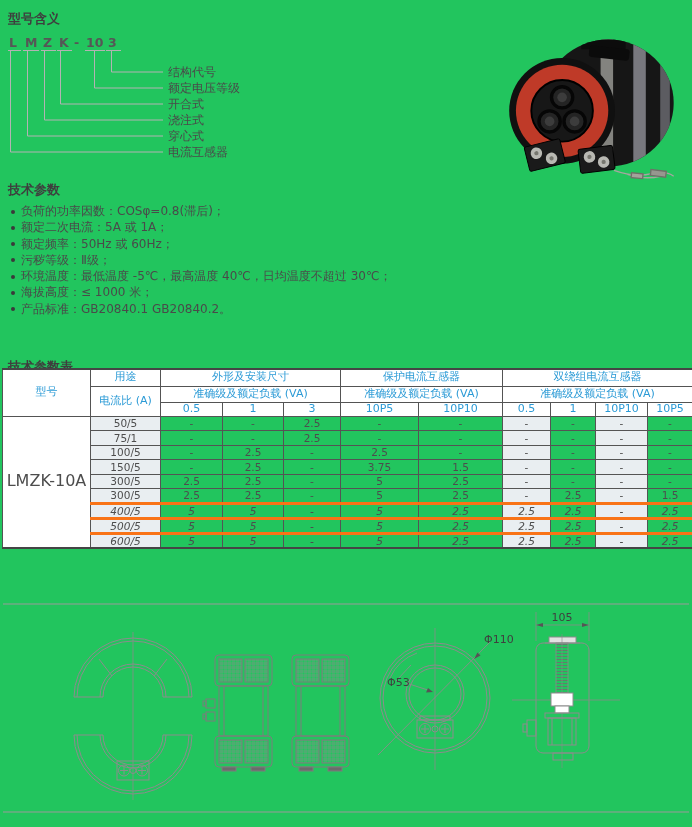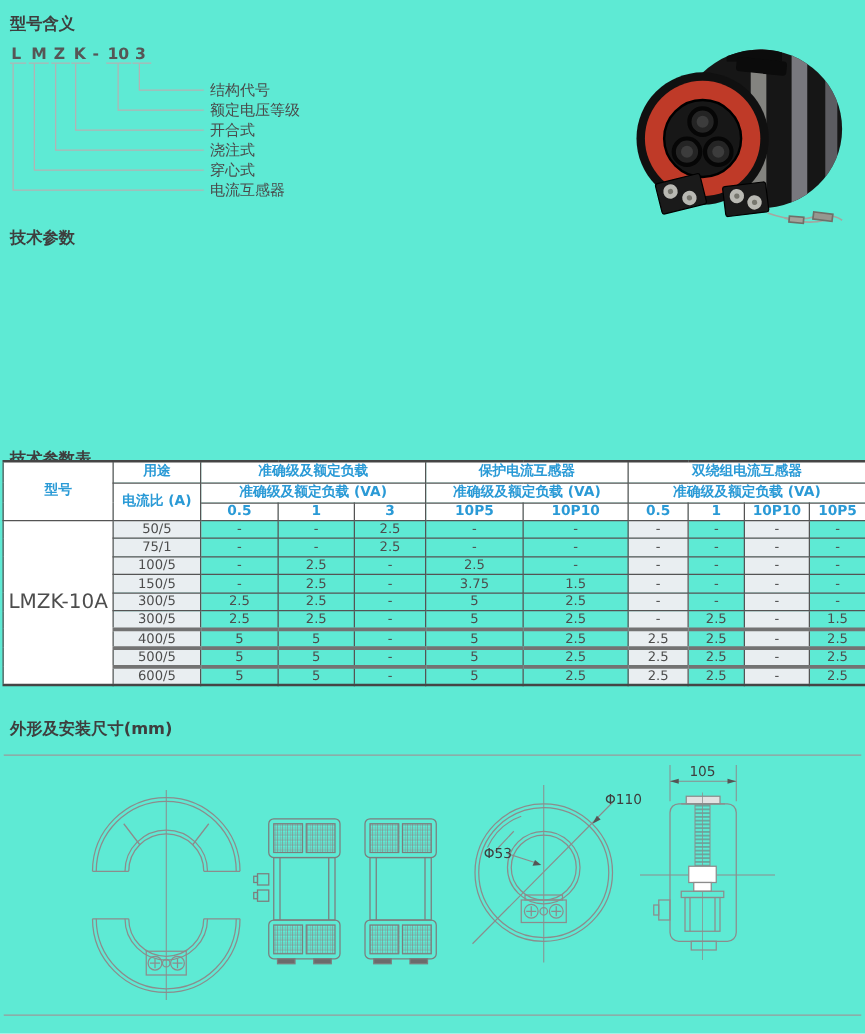--- a/index.html
+++ b/index.html
@@ -1,61 +1,60 @@
 <!DOCTYPE html>
 <html><head>
 <meta charset="utf-8">
 <style>
   * { box-sizing: border-box; margin: 0; padding: 0; }
   html,body { background:#fff; }
   body { font-family:"DejaVu Sans","Liberation Sans",sans-serif; }
-  .page { position:relative; width:692px; height:827px; background:#5eead4; overflow:hidden; }
+  .page { position:relative; width:692px; height:827px; background:#22c55e; overflow:hidden; }
 
   .sec-title { position:absolute; font-size:13px; font-weight:bold; color:#3e3e3e; white-space:nowrap; }
   #title-model   { left:8px; top:10px; }
   #title-params  { left:8px; top:181px; }
   #title-table   { left:8px; top:346px;margin-top:12px; }
   #title-dims    { left:8px; top:574px; }
 
   
   .params { position:absolute; left:10px; top:203px; list-style:none; font-size:12px; color:#4a4a4a; }
   .params li { line-height:16.3px; padding-left:11px; position:relative; white-space:nowrap; }
   .params li::before { content:""; position:absolute; left:1px; top:6.5px; width:4px; height:4px; border-radius:50%; background:#3a3a3a; }
 
   
   .spec-table { position:absolute; left:2px; top:368px; width:690px; border-collapse:collapse; table-layout:fixed;
                 font-size:10.5px; color:#4d4d4d; border-top:2px solid #454545; border-bottom:2px solid #454545; }
   .spec-table th, .spec-table td { border:1px solid #545454; text-align:center; vertical-align:middle; padding:0; line-height:1.15; }
-  .spec-table thead th { color:#2a9ad6; font-weight:bold; font-size:11px; background:#fff; }
+  .spec-table thead th { color:#2a9ad6; font-weight:normal; font-size:11px; background:#fff; }
   .spec-table thead tr:nth-child(1) { height:17px; }
   .spec-table thead tr:nth-child(2) { height:16px; }
   .spec-table thead tr:nth-child(3) { height:14px; }
   .spec-table tbody tr { height:14.5px; }
   .spec-table .ratio-cell, .spec-table .shade { background:#e9eef1; }
   .spec-table .model-cell { background:#fff; font-size:16px; }
-  .spec-table tr.thick-top td { border-top:3px solid #737373; }
+  .spec-table tr.thick-top td { border-top:3px solid #f97316;font-style:italic; }
 
   
   #model-diagram  { position:absolute; left:6px;  top:36px;  }
   #product-photo  { position:absolute; left:500px; top:30px; }
   #dim-drawings   { position:absolute; left:0;    top:598px; }
   svg text { font-family:"DejaVu Sans","Liberation Sans",sans-serif; }
   .diag-label { font-size:12px; fill:#4a4a4a; }
   .diag-code  { font-size:12.5px; font-weight:bold; fill:#565656; }
   .dim-text   { font-size:11px; fill:#3f3f3f; }
 </style>
 </head>
 <body>
 
 <div class="page">
 
   <div class="sec-title" id="title-model">型号含义</div>
   <div class="sec-title" id="title-params">技术参数</div>
   <div class="sec-title" id="title-table">技术参数表</div>
-  <div class="sec-title" id="title-dims">外形及安装尺寸(mm)</div>
 
   <svg id="model-diagram" width="345" height="130" viewBox="0 0 345 130">
     <g stroke="#b3b3b3" stroke-width="1" fill="none">
 
       <path d="M2 14.5 H15 M17 14.5 H33 M35 14.5 H50 M51 14.5 H66 M79 14.5 H99 M100 14.5 H115"></path>
 
       <path d="M105.5 15 V36  H157"></path>
       <path d="M88.5  15 V52  H157"></path>
       <path d="M54.5  15 V68  H157"></path>
       <path d="M38.5  15 V84  H157"></path>
@@ -127,40 +126,49 @@
       </g>
     </g>
     <g stroke="#a6a6a0" fill="none" stroke-width="1.4">
       <path d="M118 146 q 22 8 40 3 q 14 -3 22 3"></path>
       <path d="M132 150 q 18 6 34 2"></path>
       <rect x="156" y="146" width="16" height="6" fill="#97978f" stroke="#6f6f68" transform="rotate(7 164 149)"></rect>
       <rect x="136" y="149" width="12" height="5" fill="#a3a39b" stroke="#6f6f68" transform="rotate(5 142 151)"></rect>
     </g>
   </svg>
 
+  <ul class="params">
+    <li>负荷的功率因数：COSφ=0.8(滞后)；</li>
+    <li>额定二次电流：5A 或 1A；</li>
+    <li>额定频率：50Hz 或 60Hz；</li>
+    <li>污秽等级：Ⅱ级；</li>
+    <li>环境温度：最低温度 -5℃，最高温度 40℃，日均温度不超过 30℃；</li>
+    <li>海拔高度：≤ 1000 米；</li>
+    <li>产品标准：GB20840.1 GB20840.2。</li>
+  </ul>
 
   <table class="spec-table">
     <colgroup>
       <col style="width:88px">
         <col style="width:70px">
       <col style="width:62px">
         <col style="width:61px">
         <col style="width:57px">
       <col style="width:78px">
         <col style="width:84px">
       <col style="width:48px">
         <col style="width:45px">
         <col style="width:52px">
         <col style="width:45px">
     </colgroup>
     <thead>
       <tr>
         <th rowspan="3">型号</th>
         <th>用途</th>
-        <th colspan="3">准确级及额定负载</th>
+        <th colspan="3">外形及安装尺寸</th>
         <th colspan="2">保护电流互感器</th>
         <th colspan="4">双绕组电流互感器</th>
       </tr>
       <tr>
         <th rowspan="2">电流比 (A)</th>
         <th colspan="3">准确级及额定负载 (VA)</th>
         <th colspan="2">准确级及额定负载 (VA)</th>
         <th colspan="4">准确级及额定负载 (VA)</th>
       </tr>
       <tr>

